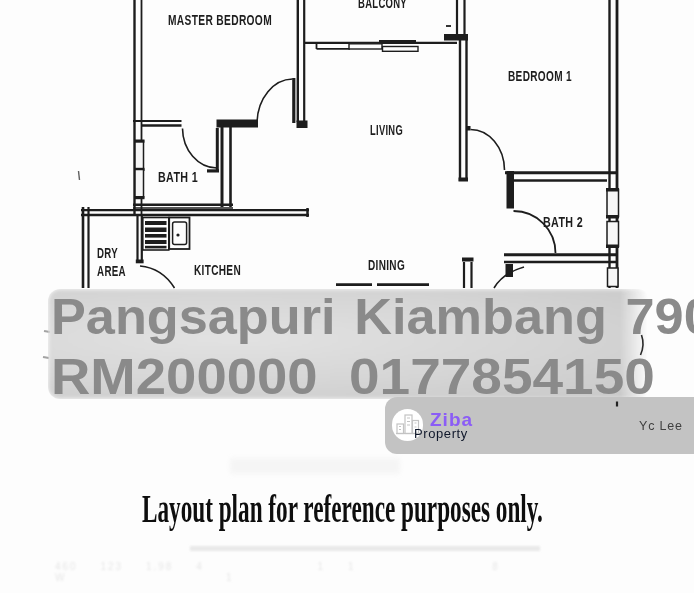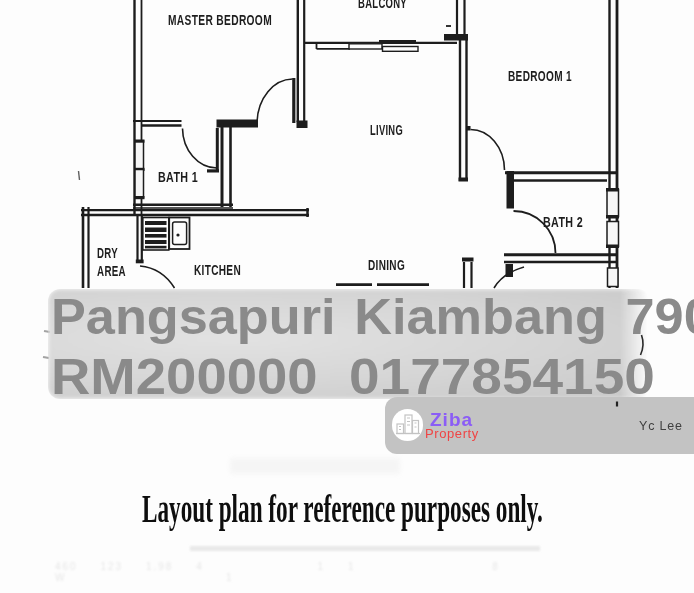--- a/index.html
+++ b/index.html
@@ -239,21 +239,21 @@
 <g stroke="#c3c3c3" stroke-width="1.2" fill="none">
 <path d="M 3 21.5 L 27 21.5"></path>
 <rect x="4" y="12" width="6.5" height="9.5"></rect>
 <rect x="12" y="3" width="7" height="18.5"></rect>
 <rect x="19.5" y="8.5" width="6" height="13"></rect>
 <path d="M 6 14.5 h2 M 6 17.5 h2 M 14 6 h3 M 14 9.5 h3 M 14 13 h3 M 21.5 11 h2 M 21.5 15 h2"></path>
 </g>
 </svg>
 
 <div style="position:absolute;left:430px;top:408.5px;color:#8b5cf6;font-size:19px;font-weight:bold;letter-spacing:1px">Ziba</div>
-<div style="position:absolute;left:425px;top:425.5px;color:#ef4444;font-size:13px;letter-spacing:0.6px">Property</div>
+<div style="position:absolute;left:414px;top:425.5px;color:#0f172a;font-size:13px;letter-spacing:0.6px">Property</div>
 
 <div style="position:absolute;left:639px;top:419px;color:#404040;font-size:12.5px;letter-spacing:0.8px">Yc Lee</div>
 
 <div style="position:absolute;left:190px;top:546px;width:350px;height:5px;background:#d9d9d9;opacity:0.55;filter:blur(1.2px)"></div>
 <div style="position:absolute;left:55px;top:561px;width:545px;height:11px;opacity:0.5;filter:blur(0.8px);color:#cfcfcf;font-size:10px;letter-spacing:2px;word-spacing:18px">460  123 1.98  4&nbsp;&nbsp;&nbsp;&nbsp;&nbsp;1  1&nbsp;&nbsp;&nbsp;&nbsp;&nbsp;&nbsp;8  W&nbsp;&nbsp;&nbsp;&nbsp;&nbsp;&nbsp;&nbsp;1</div>
 <div style="position:absolute;left:230px;top:458px;width:170px;height:16px;background:#ececec;opacity:0.45;filter:blur(2.5px)"></div>
 
 <div class="cap">Layout plan for reference purposes only.</div>
 
 </body></html>

